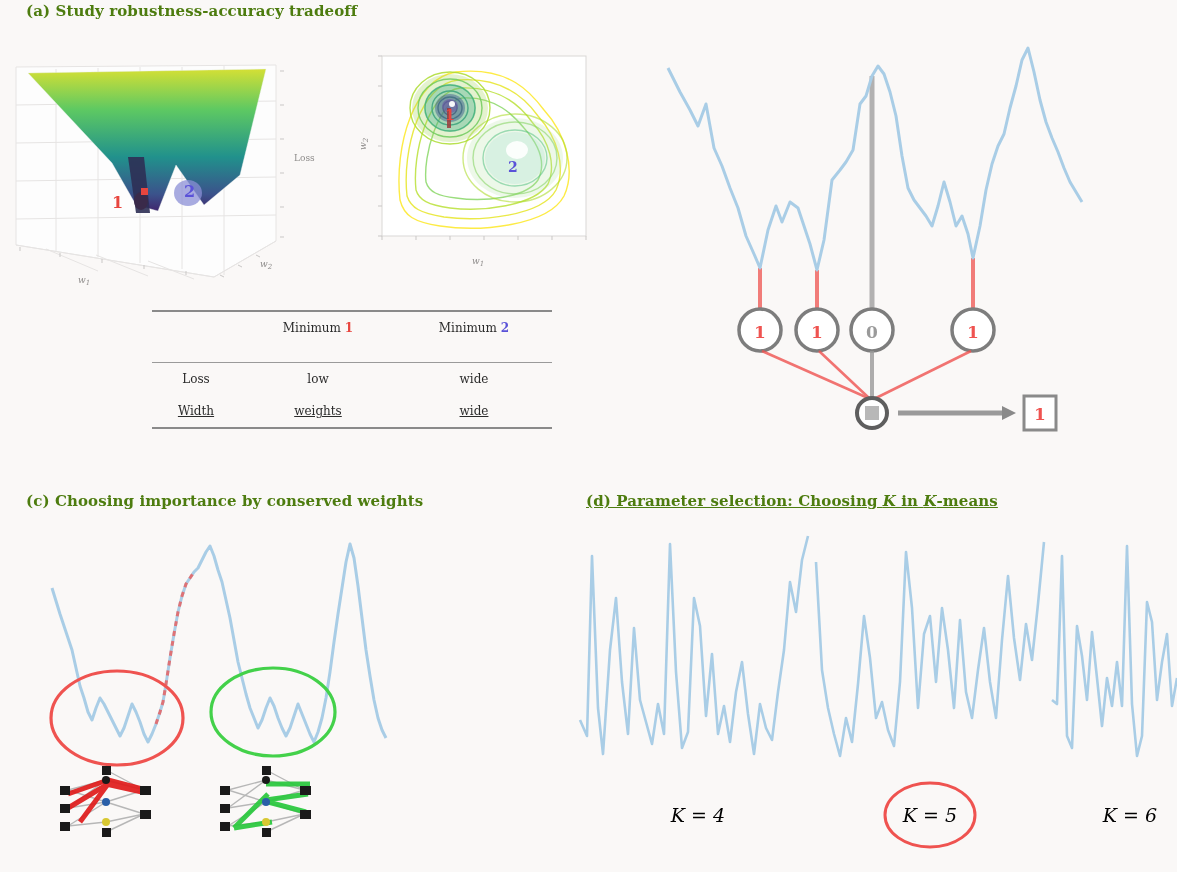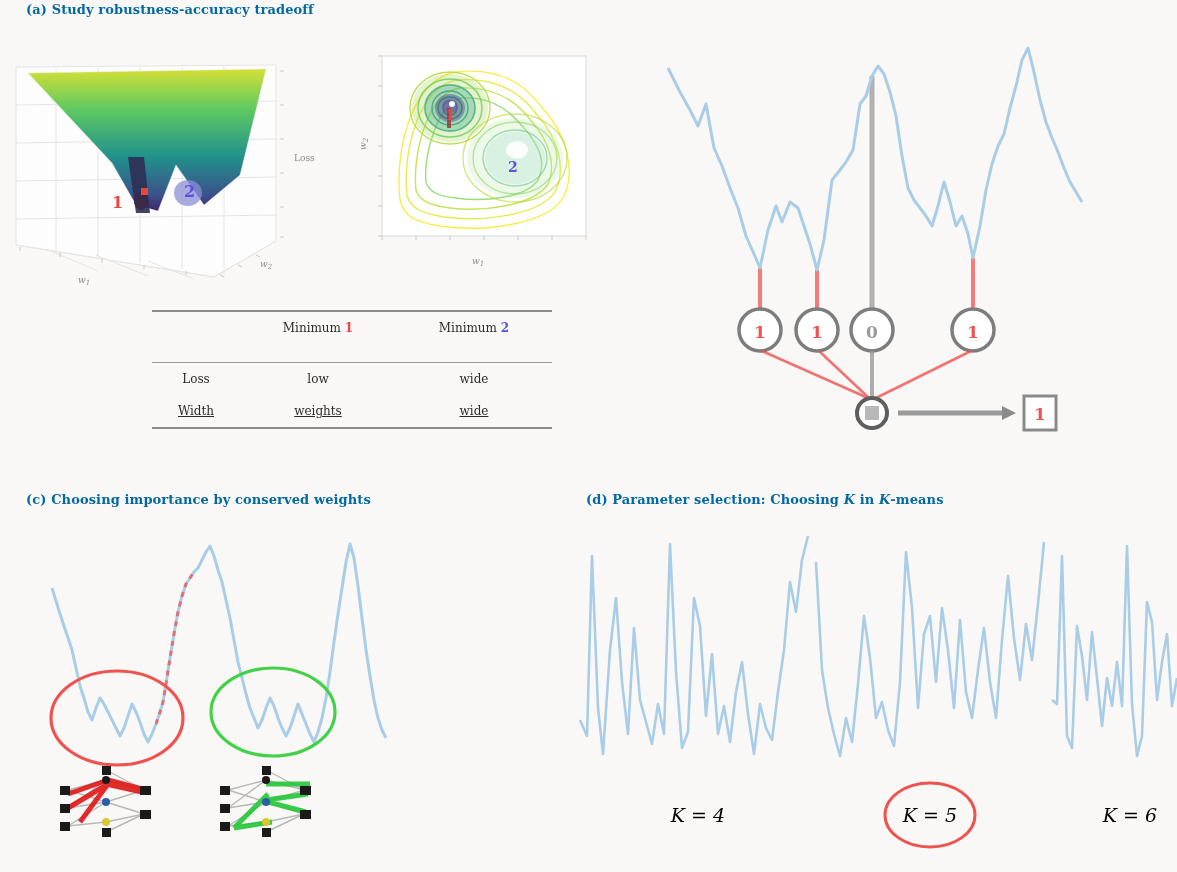--- a/index.html
+++ b/index.html
@@ -8,22 +8,22 @@
     background:#faf8f7;
     font-family:"DejaVu Serif", serif;
     color:#2b2b2b;
     overflow:hidden;
     position:relative;
   }
   .panel{position:absolute;}
   .panel-title{
     font-family:"DejaVu Serif", serif;
     font-weight:bold;
-    font-size:13px;
-    color:#0369a1;
+    font-size:15px;
+    color:#4d7c0f;
     letter-spacing:.1px;
     white-space:nowrap;
   }
   .ital{font-style:italic;}
   svg{display:block;overflow:visible;}
 
   
   #panel-a{left:0;top:0;width:600px;height:470px;}
   #panel-a .panel-title{position:absolute;left:26px;top:2px;}
   #surface3d{position:absolute;left:8px;top:45px;}
@@ -51,21 +51,21 @@
   #panel-b .panel-title{position:absolute;left:62px;top:2px;}
   #ensemble-fig{position:absolute;left:10px;top:30px;}
 
   
   #panel-c{left:0;top:470px;width:570px;height:402px;}
   #panel-c .panel-title{position:absolute;left:26px;top:22px;}
   #feature-fig{position:absolute;left:10px;top:52px;}
 
   
   #panel-d{left:570px;top:470px;width:607px;height:402px;}
-  #panel-d .panel-title{position:absolute;left:16px;top:22px;}
+  #panel-d .panel-title{position:absolute;left:16px;top:22px;text-decoration:underline;}
   #kmeans-fig{position:absolute;left:0px;top:52px;}
 
   .klabel{
     font-family:"DejaVu Serif", serif;
     font-style:italic;font-size:19px;color:#3b3b3b;
   }
 </style>
 </head>
 <body>
 

